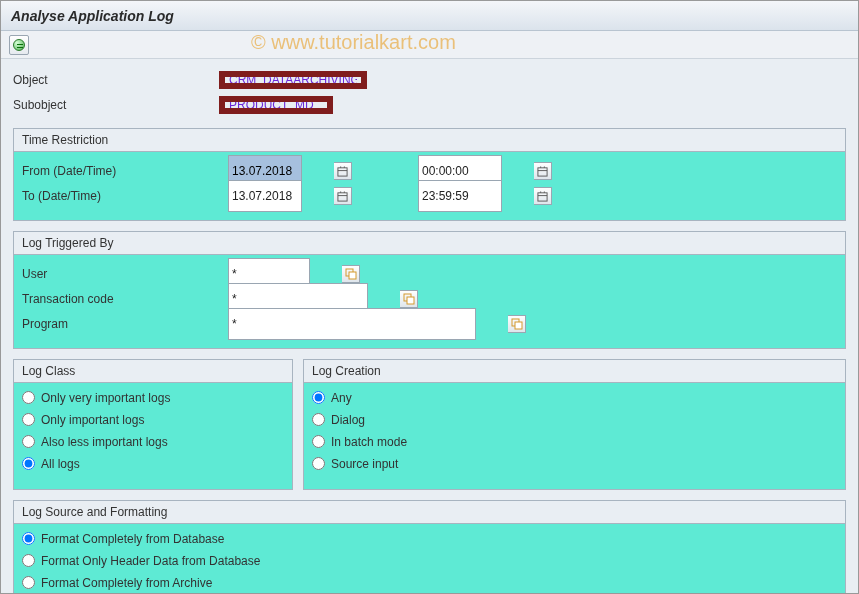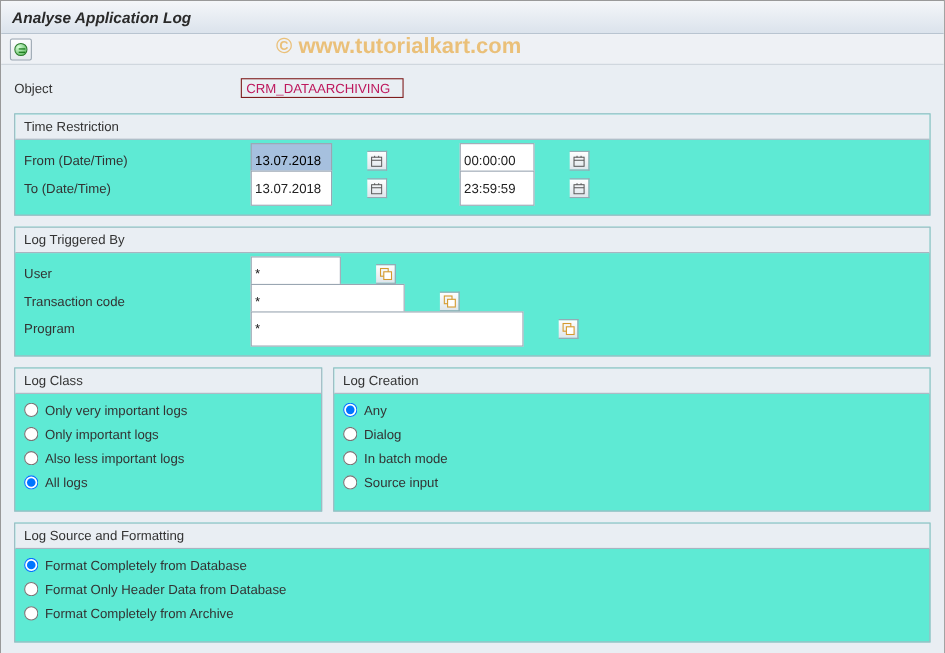--- a/index.html
+++ b/index.html
@@ -58,26 +58,26 @@
     .content {
       background: #e9eef3;
       height: calc(100% - 58px);
       padding: 10px 12px;
       overflow-y:auto;
     }
     .top-fields { margin-bottom: 12px; }
     .row { display:flex; align-items:center; height:22px; margin-bottom:3px;gap:32px; }
     .lbl { width: 174px; color: #333; }
     .val-box {
-      border: 1px solid #7f1d1d;
+      border: 6px solid #7f1d1d;
       background: #e9eef3;
       height: 18px;
       padding: 1px 4px;
       font-size: 12px;
-      color: #be185d;
+      color: #6d28d9;
       display:inline-flex; align-items:center;
     }
     .obj-box { width: 148px; }
     .sub-box { width: 114px; }
 
     .group {
       border: 1px solid #a8b4c0;
       margin-bottom: 10px;
       background: #5eead4;
       position:relative;
@@ -89,21 +89,21 @@
       font-size:12px; color:#333;
     }
     .group-body{ padding:8px 8px 10px 8px;}
 
     .in-txt{
       height:18px; border:1px solid #9aa6b2; background:#fff;
       font-size:12px; padding:15px 3px; color:#222;
     }
     .in-txt.sel{ background:#a6c0de; color:#000; }
     .date-w{ width:74px; }
-    .time-w{ width:68px; }
+    .time-w{ width:84px; }
     .user-w{ width:82px; }
     .tcode-w{ width:140px;}
     .prog-w{ width:248px;}
 
     .icon-btn{
       width:18px; height:18px; border:1px solid #9aa6b2;
       background:linear-gradient(to bottom,#fefefe,#dfe6ec);
       margin-left:0px; display:inline-flex; align-items:center; justify-content:center;
       cursor:pointer; border-left:none;
     }
@@ -116,21 +116,21 @@
     .two-col .group{ margin-bottom:0; }
     .col-narrow{ width:280px; }
     .col-rest{ flex:1; }
 
     .radio-row{ display:flex; height:22px; gap:6px; }
     .radio-row input{ margin:0; width:13px; height:13px; cursor:pointer;}
     .radio-row label{ color:#333; cursor:default;}
 
     .watermark{
       position:absolute; left:250px; top:30px;
-      font-size:20px; font-weight:bold; color:#e8a028; opacity:.6;
+      font-size:20px; font-weight:normal; color:#e8a028; opacity:.6;
       font-family: Arial, sans-serif; pointer-events:none;
     }
     .toolbar-sep{
        flex:1;
     }
   </style>
 </head>
 <body>
 
 <div class="title-bar">
@@ -145,20 +145,24 @@
 </div>
 
 <div class="watermark">© www.tutorialkart.com</div>
 
 <div class="content">
 
   <div class="top-fields">
     <div class="row">
       <span class="lbl">Object</span>
       <input class="val-box obj-box" readonly="" value="CRM_DATAARCHIVING" style="">
+    </div>
+    <div class="row">
+      <span class="lbl">Subobject</span>
+      <input class="val-box sub-box" readonly="" value="PRODUCT_MD" style="">
     </div>
   </div>
 
   <div class="group">
     <div class="group-head">Time Restriction</div>
     <div class="group-body">
       <div class="row">
         <span class="lbl">From (Date/Time)</span>
         <input class="in-txt date-w sel" value="13.07.2018" style="">
         <div class="icon-btn">

